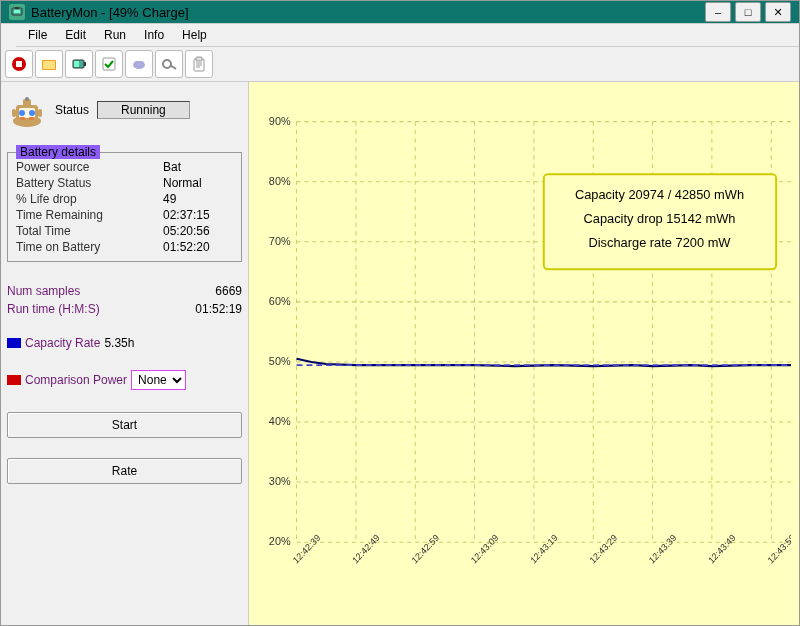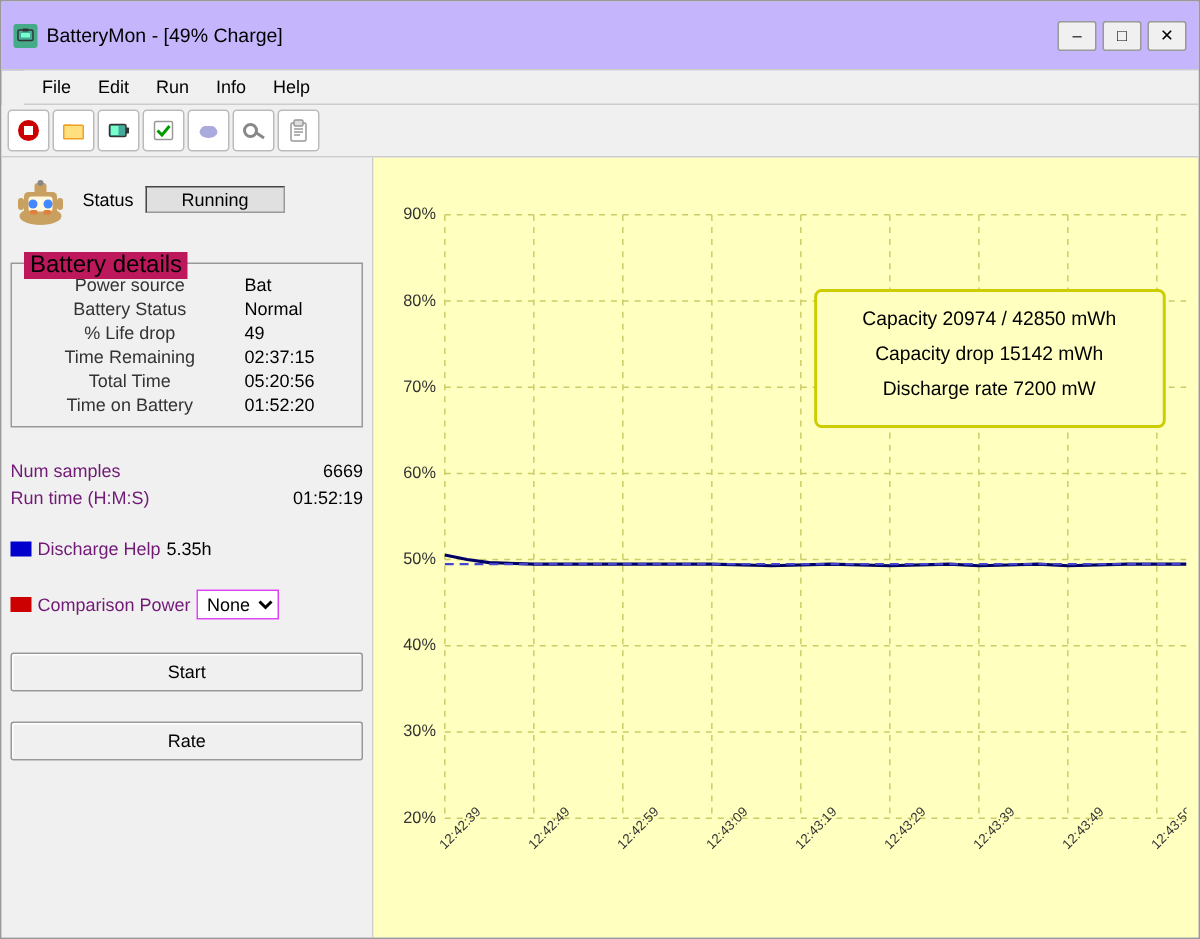--- a/index.html
+++ b/index.html
@@ -16,27 +16,27 @@
     }
     .window {
       width: 800px;
       height: 626px;
       background: #f0f0f0;
       border: 1px solid #999;
       display: flex;
       flex-direction: column;
     }
     .titlebar {
-      background: #c4b5fd;
+      background: #0f766e;
       display: flex;
       align-items: center;
       justify-content: space-between;
       padding: 4px 8px;
       border-bottom: 1px solid #ccc;
-      height: 46px;
+      height: 23px;
     }
     .titlebar-left {
       display: flex;
       align-items: center;
       gap: 6px;
       font-size: 13px;
       font-weight: normal;
     }
     .titlebar-icon {
       width: 16px;
@@ -140,34 +140,34 @@
     .group-box {
       border: 1px solid #999;
       padding: 6px 8px 6px 8px;
       position: relative;
       margin-top: 4px;
     }
     .group-box-title {
       position: absolute;
       top: -8px;
       left: 8px;
-      background: #be185d;
+      background: #8b5cf6;
       padding: 0 4px;
-      font-size: 16px;
+      font-size: 12px;
     }
     .detail-row {
       display: flex;
       justify-content: space-between;
       align-items: center;
       padding: 1px 0;
     }
     .detail-label {
       color: #333;
       font-size: 12px;
-      text-align: center;
+      text-align: left;
       flex: 1;
     }
     .detail-value {
       font-size: 12px;
       margin-left: 6px;
       min-width: 70px;
     }
     .stats-section {
       margin-top: 4px;
     }
@@ -374,21 +374,21 @@
           <span class="stats-value">6669</span>
         </div>
         <div class="stats-row">
           <span class="stats-label">Run time (H:M:S)</span>
           <span class="stats-value">01:52:19</span>
         </div>
       </div>
 
       <div class="discharge-row">
         <div class="color-dot-blue"></div>
-        <span class="stats-label">Discharge Help</span>
+        <span class="stats-label">Capacity Rate</span>
         <span class="stats-value">5.35h</span>
       </div>
 
       <div class="discharge-row">
         <div class="color-dot-red"></div>
         <span class="stats-label">Comparison Power</span>
         <select class="comparison-select">
           <option>None</option>
           <option>5h</option>
           <option>6h</option>

